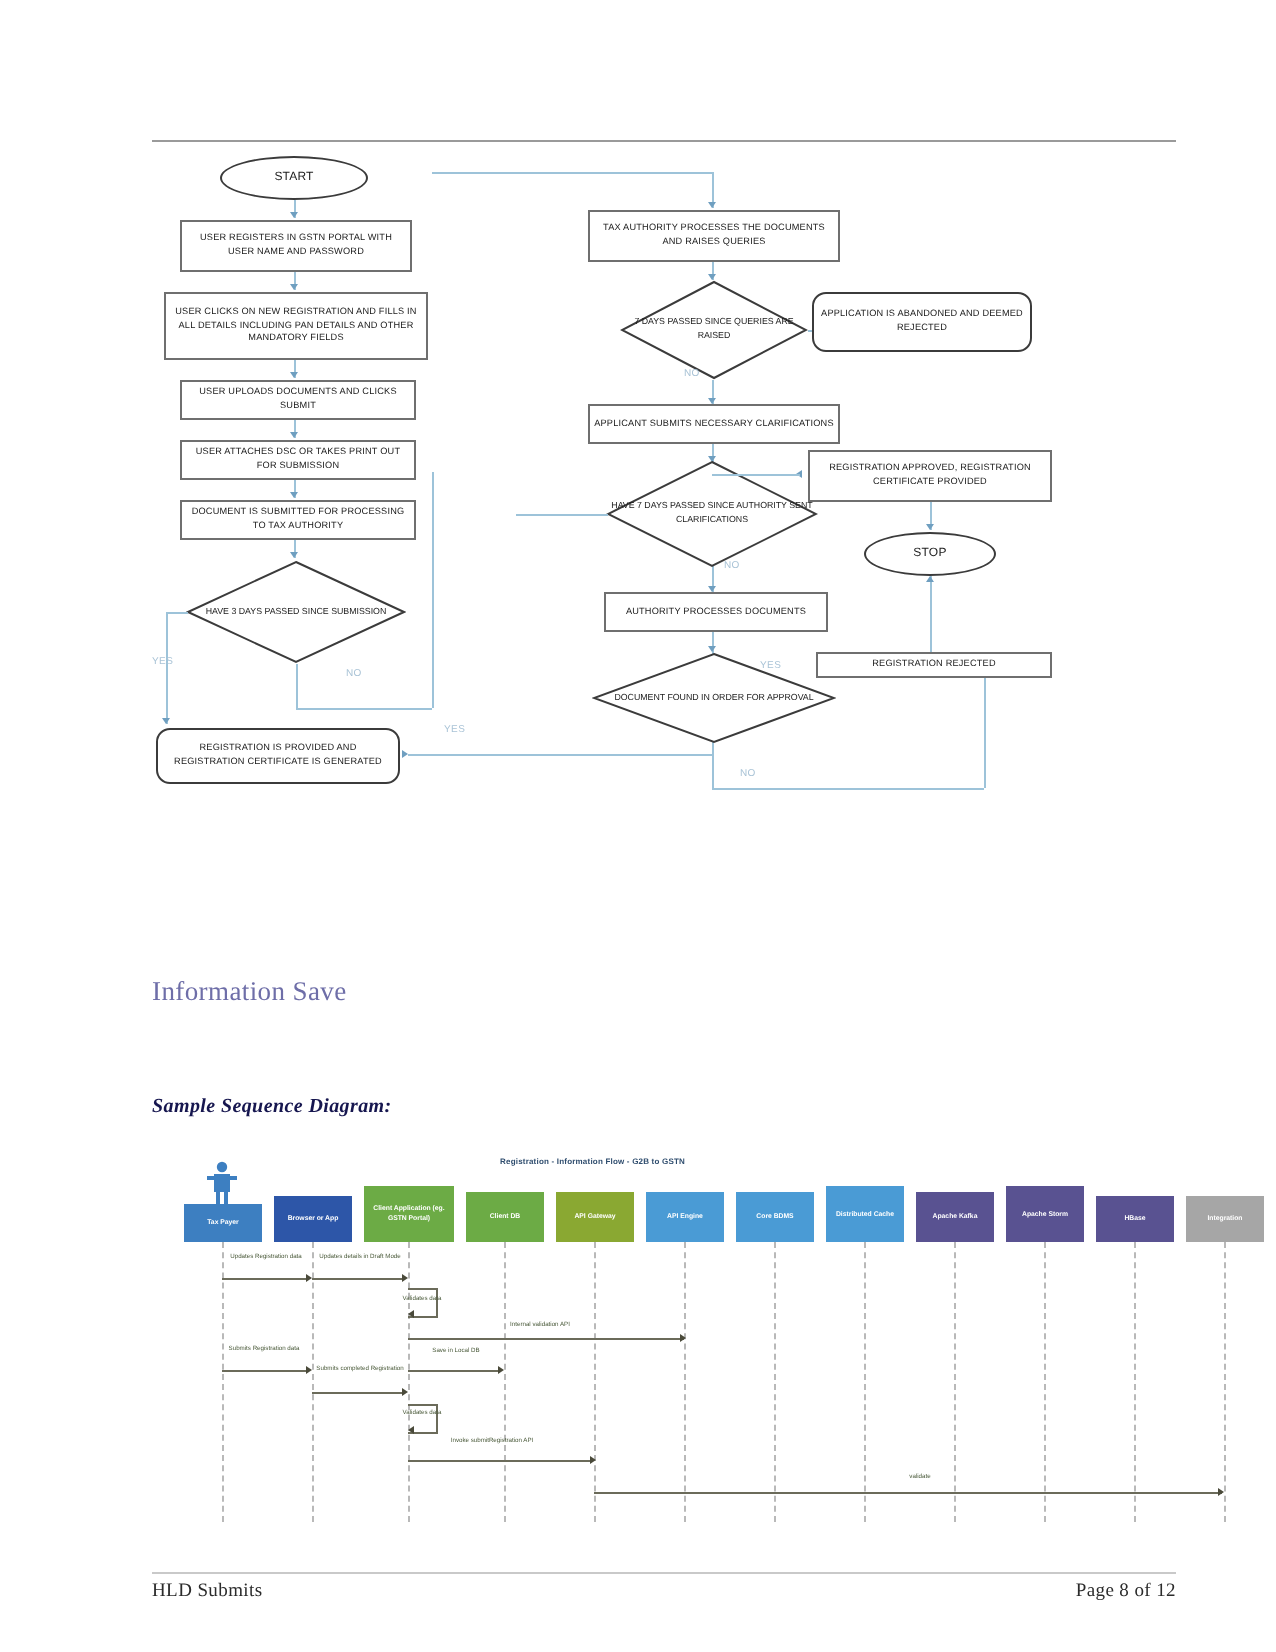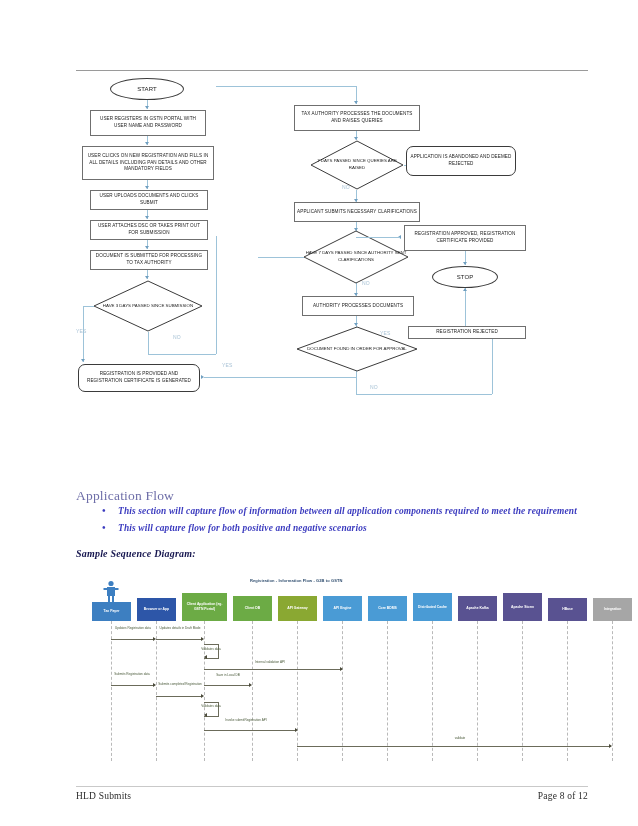--- a/index.html
+++ b/index.html
@@ -194,25 +194,21 @@
     <div class="conn v" style="left:395px;top:179px;height:14px;"></div>
     <div class="arrow down" style="left:392.5px;top:190px;"></div>
     <div class="node term" style="left:362px;top:194px;width:66px;height:22px;">STOP</div>
     <div class="conn v" style="left:395px;top:216px;height:14px;"></div>
     <div class="arrow up" style="left:392.5px;top:216px;"></div>
 
     <div class="node box" style="left:338px;top:254px;width:118px;height:13px;font-size:4.6px;">REGISTRATION REJECTED</div>
     <div class="conn v" style="left:395px;top:230px;height:24px;"></div>
   </div>
 
-  <div class="h-info">Application Flow</div>
-  <ul class="bullets">
-    <li>This section will capture flow of information between all application components required to meet the requirement</li>
-    <li>This will capture flow for both positive and negative scenarios</li>
-  </ul>
+  <div class="h-info">Information Save</div>
   <div class="h-sample">Sample Sequence Diagram:</div>
 
   <div class="seq">
     <div class="seq-title">Registration - Information Flow - G2B to GSTN</div>
 
     <div class="stick" style="left:22px;top:8px;">
       <svg width="18" height="22" viewBox="0 0 18 22">
         <circle cx="9" cy="3.5" r="2.6" fill="#3d7fc1"></circle>
         <rect x="5" y="7" width="8" height="9" fill="#3d7fc1"></rect>
         <rect x="1.5" y="8" width="15" height="2" fill="#3d7fc1"></rect>

